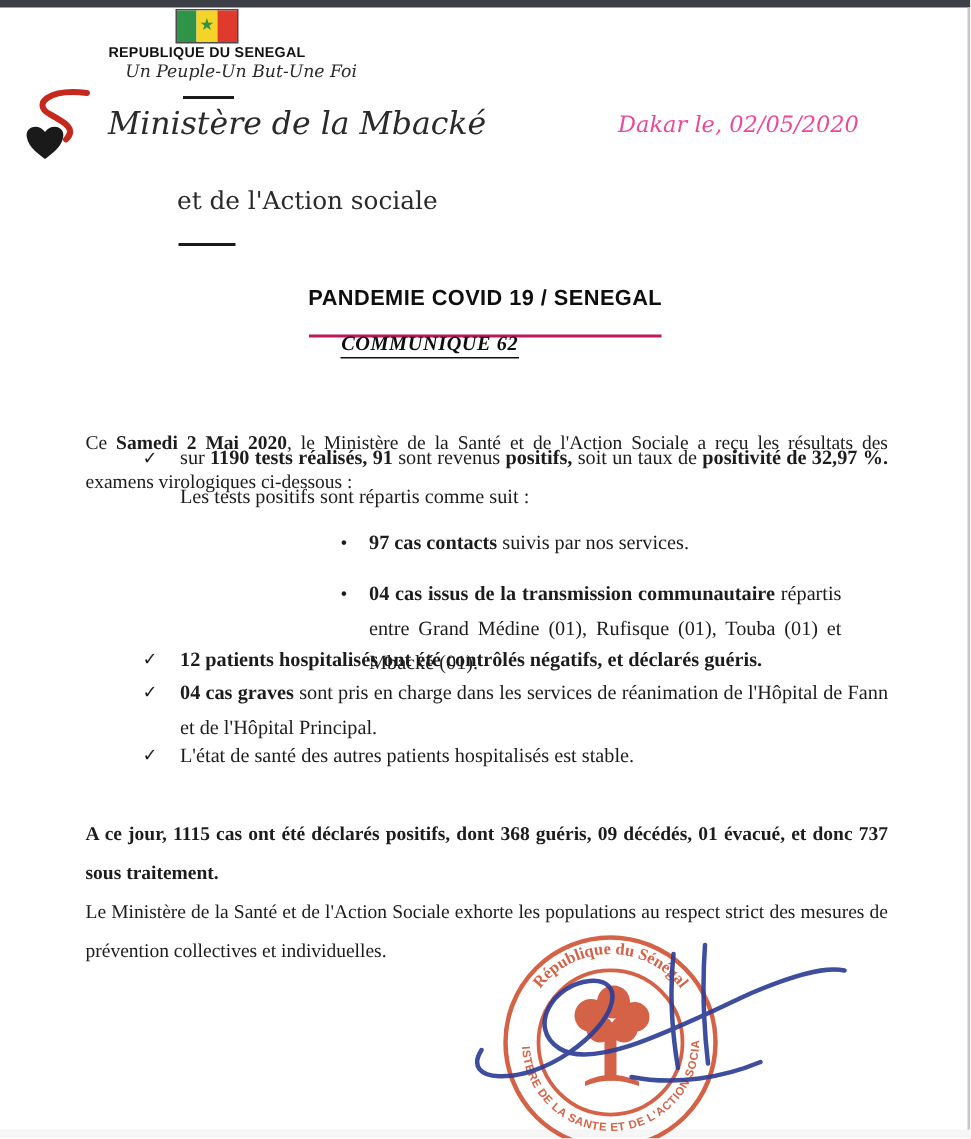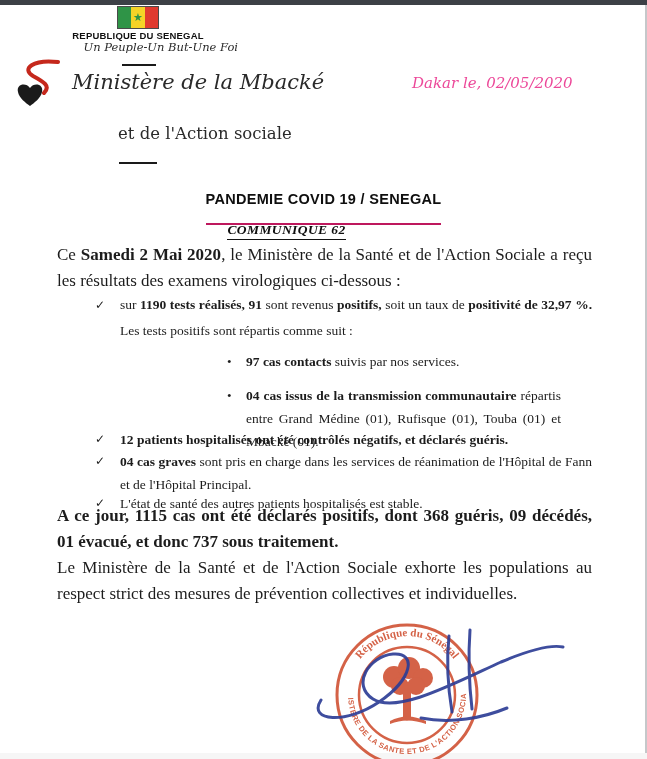--- a/index.html
+++ b/index.html
@@ -31,21 +31,21 @@
 
   
   .titlewrap{position:absolute;left:0;top:190px;width:647px;text-align:center;}
   .titlewrap .t{display:inline-block;font-family:"Liberation Sans",sans-serif;font-weight:bold;
     font-size:14.5px;letter-spacing:.3px;color:#0e0e0e;border-bottom:2px solid #be185d;padding-bottom:16px;}
   .subtitlewrap{position:absolute;left:0;top:220px;width:525px;text-align:center;margin-left:24px;}
   .subtitlewrap .t{display:inline-block;font-weight:bold;font-style:italic;font-size:13.5px;
     color:#0e0e0e;border-bottom:1.5px solid #111;padding-bottom:1px;letter-spacing:.4px;}
 
   
-  .para{position:absolute;left:57px;width:535px;font-size:17px;line-height:26px;text-align:justify;}
+  .para{position:absolute;left:57px;width:535px;font-size:13px;line-height:26px;text-align:justify;margin-top:40px;}
   .row{position:absolute;left:57px;width:535px;display:flex;font-size:13.5px;}
   .cmark{margin-left:38px;width:25px;flex:none;font-family:"DejaVu Sans",sans-serif;font-size:12px;}
   .ctext{width:472px;flex:none;text-align:justify;}
   .bmark{margin-left:170px;width:19px;flex:none;font-size:13px;}
   .btext{width:315px;flex:none;text-align:justify;}
   .lh26{line-height:26px;}
   .lh23{line-height:23px;}
 
   
   .stamp{position:absolute;left:332px;top:620px;width:150px;height:150px;opacity:.85;}

